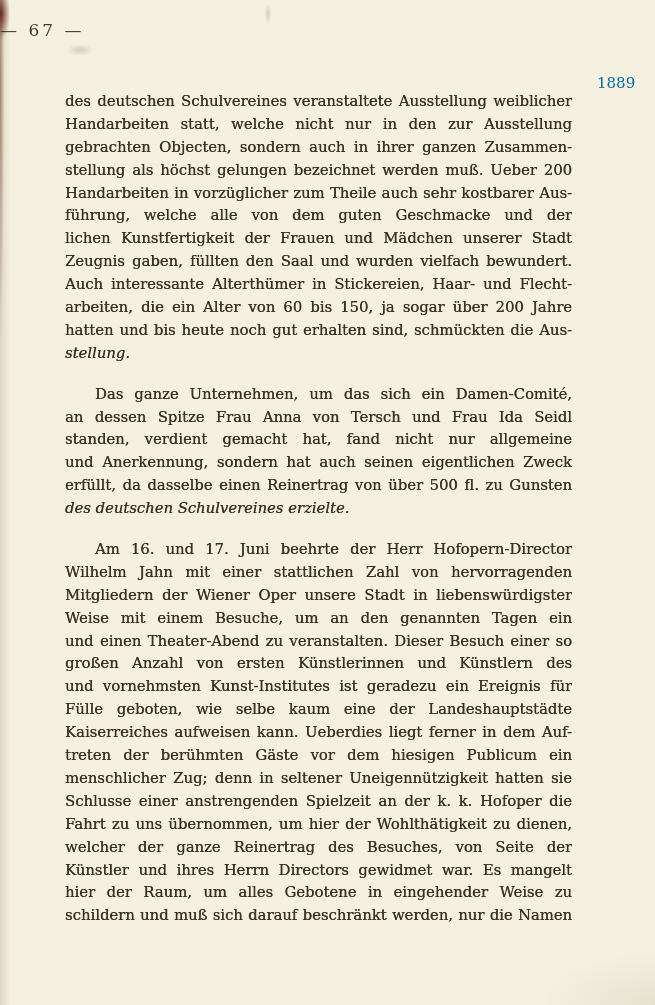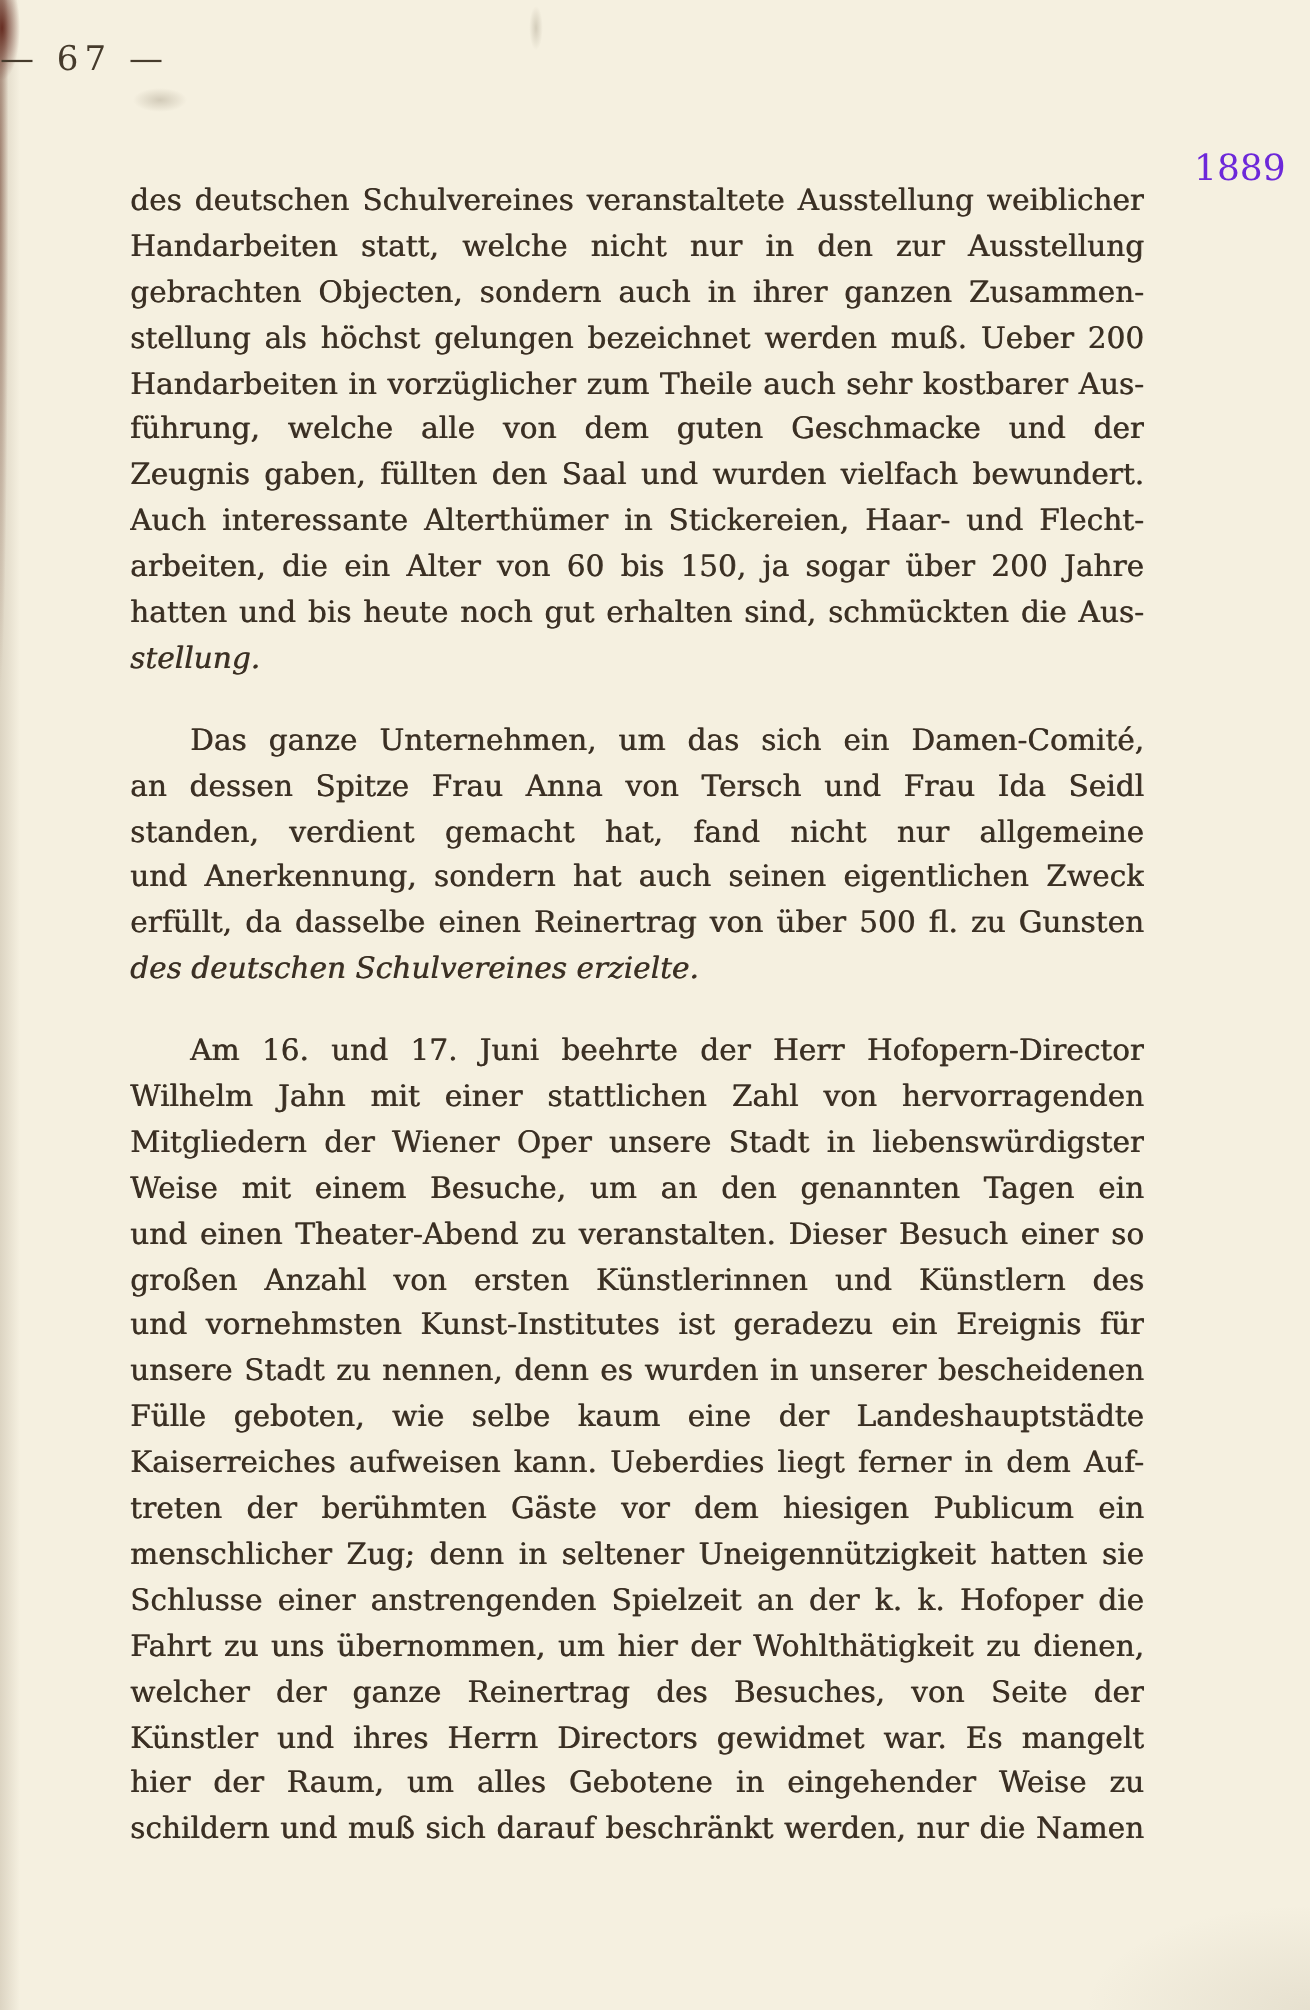--- a/index.html
+++ b/index.html
@@ -24,21 +24,21 @@
       radial-gradient(ellipse 120% 115% at 50% 45%, rgba(0,0,0,0) 70%, rgba(125,112,85,0.14) 100%);
   }
   .header {
     position:absolute; top:20px; left:0; width:564px;
     text-align:left;
     font-size:17px; letter-spacing:3px;
     color:#463b2c;
   }
   .margin-year {
     position:absolute; top:74px; left:597px;
-    font-size:18px; color:#6d28d9;
+    font-size:15px; color:#0369a1;
   }
   .text-block {
     position:absolute; left:47px; top:72px; width:543px;
     font-size:14.8px;
   }
   .para { margin:18px; }
   .para + .para { margin-top:3px; }
   .line {
     height:22.9px; line-height:22.9px;
     overflow:hidden;
@@ -59,20 +59,21 @@
   <aside class="margin-year">1889</aside>
 
   <section class="text-block">
     <div class="para">
       <div class="line">des deutschen Schulvereines veranstaltete Ausstellung weiblicher</div>
       <div class="line">Handarbeiten statt, welche nicht nur in den zur Ausstellung</div>
       <div class="line">gebrachten Objecten, sondern auch in ihrer ganzen Zusammen-</div>
       <div class="line">stellung als höchst gelungen bezeichnet werden muß. Ueber 200</div>
       <div class="line">Handarbeiten in vorzüglicher zum Theile auch sehr kostbarer Aus-</div>
       <div class="line">führung, welche alle von dem guten Geschmacke und der außerordent-</div>
+      <div class="line">lichen Kunstfertigkeit der Frauen und Mädchen unserer Stadt</div>
       <div class="line">Zeugnis gaben, füllten den Saal und wurden vielfach bewundert.</div>
       <div class="line">Auch interessante Alterthümer in Stickereien, Haar- und Flecht-</div>
       <div class="line">arbeiten, die ein Alter von 60 bis 150, ja sogar über 200 Jahre</div>
       <div class="line">hatten und bis heute noch gut erhalten sind, schmückten die Aus-</div>
       <div class="line end">stellung.</div>
     </div>
 
     <div class="para">
       <div class="line indent">Das ganze Unternehmen, um das sich ein Damen-Comité,</div>
       <div class="line">an dessen Spitze Frau Anna von Tersch und Frau Ida Seidl</div>
@@ -83,21 +84,20 @@
     </div>
 
     <div class="para">
       <div class="line indent">Am 16. und 17. Juni beehrte der Herr Hofopern-Director</div>
       <div class="line">Wilhelm Jahn mit einer stattlichen Zahl von hervorragenden</div>
       <div class="line">Mitgliedern der Wiener Oper unsere Stadt in liebenswürdigster</div>
       <div class="line">Weise mit einem Besuche, um an den genannten Tagen ein Concert</div>
       <div class="line">und einen Theater-Abend zu veranstalten. Dieser Besuch einer so</div>
       <div class="line">großen Anzahl von ersten Künstlerinnen und Künstlern des größten</div>
       <div class="line">und vornehmsten Kunst-Institutes ist geradezu ein Ereignis für</div>
-      <div class="line">unsere Stadt zu nennen, denn es wurden in unserer bescheidenen</div>
       <div class="line">Fülle geboten, wie selbe kaum eine der Landeshauptstädte unseres</div>
       <div class="line">Kaiserreiches aufweisen kann. Ueberdies liegt ferner in dem Auf-</div>
       <div class="line">treten der berühmten Gäste vor dem hiesigen Publicum ein schöner</div>
       <div class="line">menschlicher Zug; denn in seltener Uneigennützigkeit hatten sie am</div>
       <div class="line">Schlusse einer anstrengenden Spielzeit an der k. k. Hofoper die</div>
       <div class="line">Fahrt zu uns übernommen, um hier der Wohlthätigkeit zu dienen,</div>
       <div class="line">welcher der ganze Reinertrag des Besuches, von Seite der</div>
       <div class="line">Künstler und ihres Herrn Directors gewidmet war. Es mangelt</div>
       <div class="line">hier der Raum, um alles Gebotene in eingehender Weise zu</div>
       <div class="line">schildern und muß sich darauf beschränkt werden, nur die Namen</div>

